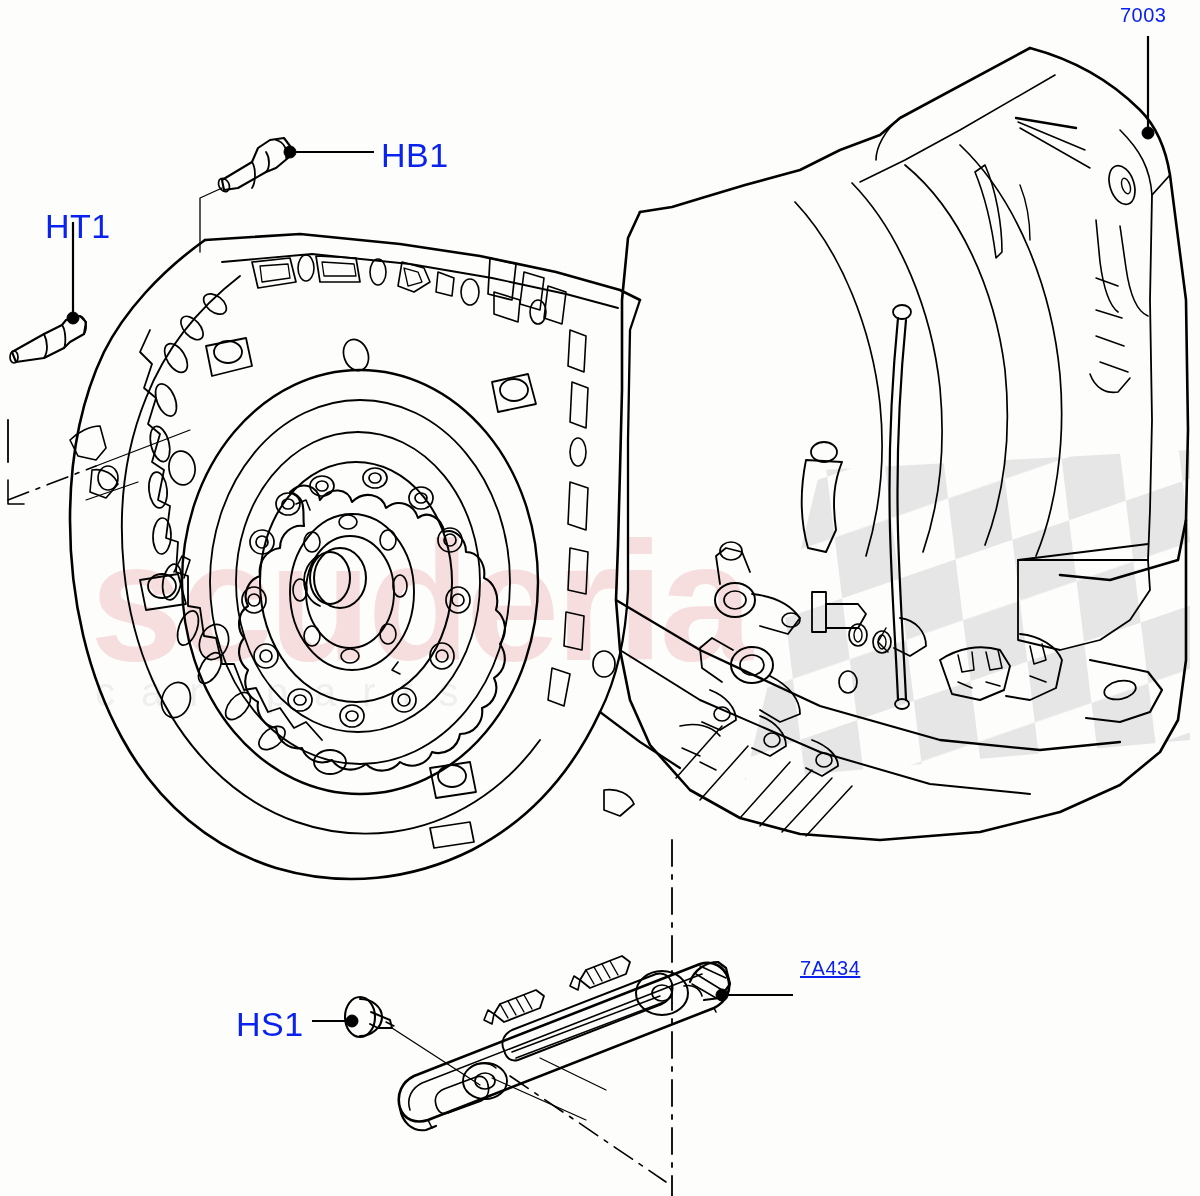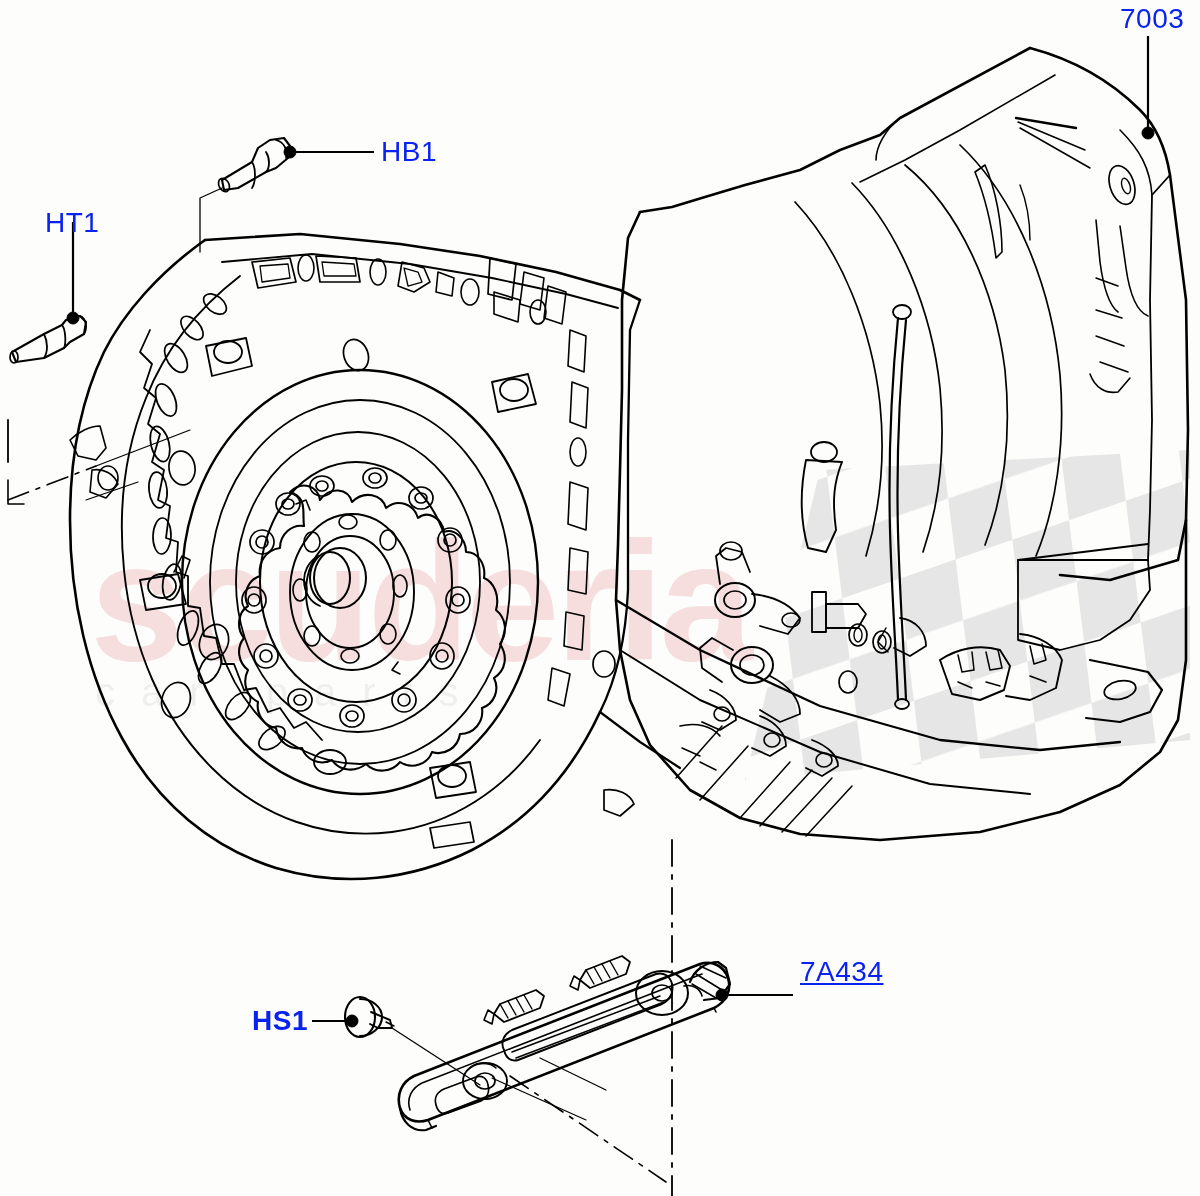--- a/index.html
+++ b/index.html
@@ -22,27 +22,27 @@
     height: 1196px;
   }
   #wm-layer { z-index: 1; }
   #art-layer { z-index: 2; }
   #label-layer { z-index: 3; }
 
   .callout {
     position: absolute;
     color: #0a22f0;
     font-family: "Liberation Sans", sans-serif;
-    font-size: 28px;
+    font-size: 34px;
     font-weight: 400;
     letter-spacing: 0.5px;
     white-space: nowrap;
     line-height: 1;
   }
-  .callout.big { font-size: 28px; }
+  .callout.big { font-size: 20px; }
 </style>
 </head>
 <body>
 
 <div id="diagram-root">
 
   <svg id="wm-layer" viewBox="0 0 1200 1196">
     <defs>
       <pattern id="checkerflag" width="120" height="120" patternUnits="userSpaceOnUse" patternTransform="rotate(-19) skewX(-12)">
         <rect x="0" y="0" width="60" height="60" fill="#e6e6e6"></rect>
@@ -444,16 +444,16 @@
 
   <div id="label-layer">
     <div class="callout" style="left:45px;  top:209px;">HT1</div>
 
     <div class="callout" style="left:381px; top:138px;">HB1</div>
 
     <div class="callout big" style="left:1120px; top:5px;">7003</div>
 
     <div class="callout big" style="left:800px; top:958px;text-decoration:underline;">7A434</div>
 
-    <div class="callout" style="left:252px; top:1007px;font-weight:bold;">HS1</div>
+    <div class="callout" style="left:236px; top:1007px;">HS1</div>
   </div>
 
 </div>
 
 </body></html>

